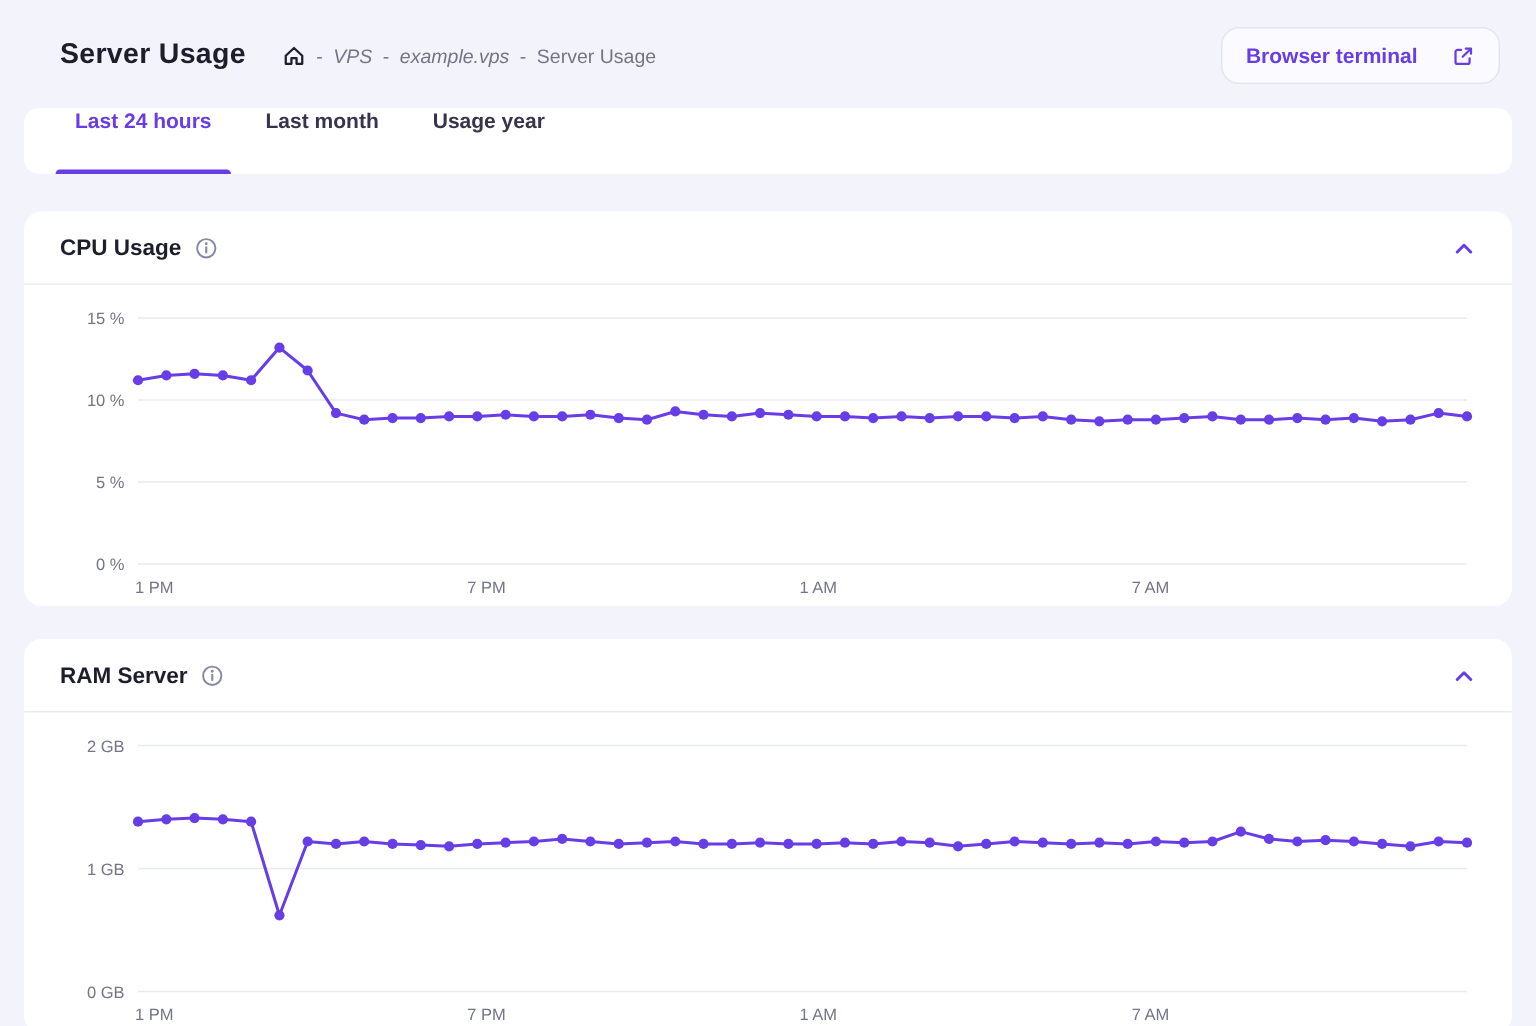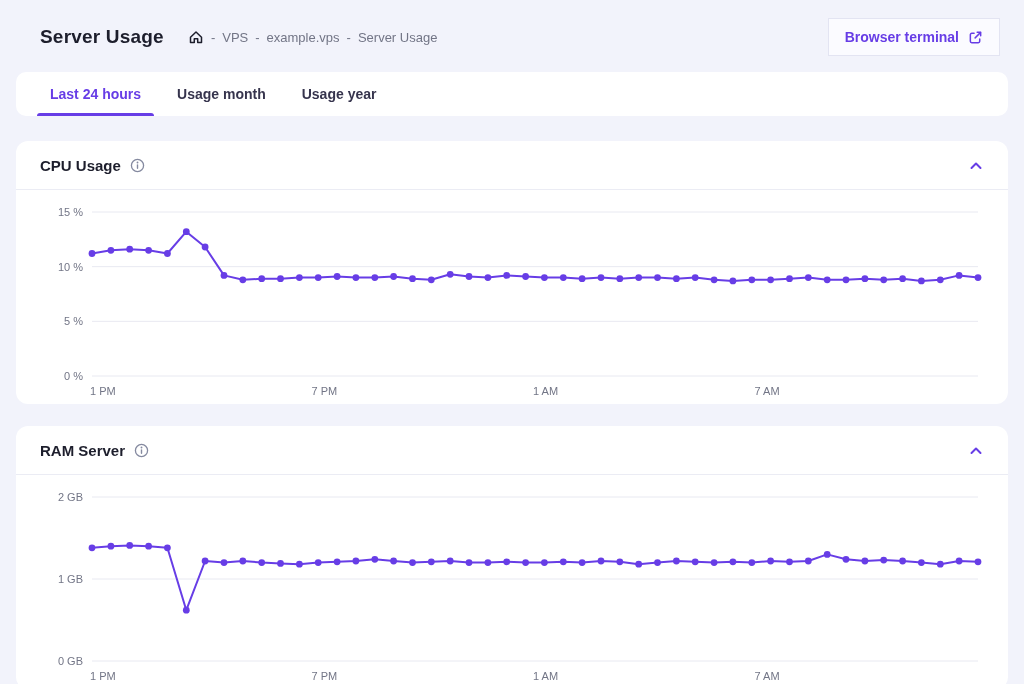--- a/index.html
+++ b/index.html
@@ -11,37 +11,37 @@
     width: 1024px;
     height: 684px;
     overflow: hidden;
   }
   .page { padding: 10px 16px 16px; }
 
   
   .topbar { display: flex; align-items: center; padding: 8px 8px 16px; margin-left: 16px; }
   .page-title { font-size: 19px; font-weight: 700; margin: 0; letter-spacing: .2px; }
   .crumbs { display: flex; align-items: center; gap: 7px; margin-left: 24px; color: #727586; font-size: 13px; }
-  .crumbs a { color: #727586; text-decoration: none; cursor: pointer; }
+  .crumbs a { color: #727586; text-decoration: none; cursor: pointer; font-style: italic; }
   .home-link { display: flex; align-items: center; cursor: pointer; }
   .spacer { flex: 1; }
   .terminal-btn {
-    display: inline-flex; align-items: center; gap: 9px;
-    background: #fbfbff; border: 1px solid #e3e4f2; border-radius: 0;
+    display: inline-flex; align-items: center; gap: 23px;
+    background: #fbfbff; border: 1px solid #e3e4f2; border-radius: 12px;
     padding: 10px 16px; color: #673de6; font-weight: 700; font-size: 14px;
     font-family: "Liberation Sans", sans-serif; cursor: pointer;
   }
 
   
   .tabs-card {
     background: #fff; border-radius: 10px; display: flex; align-items: stretch;
     height: 44px; padding: 0 16px; margin-bottom: 25px;
   }
   .tab {
-    position: relative; display: flex; align-items: center;
+    position: relative; display: flex; align-items: flex-start;
     padding: 0 18px; border: none; background: none; cursor: pointer;
     font-family: "Liberation Sans", sans-serif;
     font-size: 14px; font-weight: 600; color: #36344d;
   }
   .tab.active { color: #673de6; font-weight: 700; }
   .tab.active::after {
     content: ""; position: absolute; left: 5px; right: 5px; bottom: 0;
     height: 3px; background: #673de6; border-radius: 3px 3px 0 0;
   }
 
@@ -97,21 +97,21 @@
         <path d="M13.2 2.8 L7.6 8.4"></path>
       </svg>
     </button>
   </div>
 
   <div class="tabs-card">
     <button class="tab active">
       <span>Last 24 hours</span>
     </button>
     <button class="tab">
-      <span>Usage month</span>
+      <span>Last month</span>
     </button>
     <button class="tab">
       <span>Usage year</span>
     </button>
   </div>
 
   <div class="card">
     <div class="card-head">
       <h2 class="card-title">CPU Usage</h2>
       <button class="info-btn">

